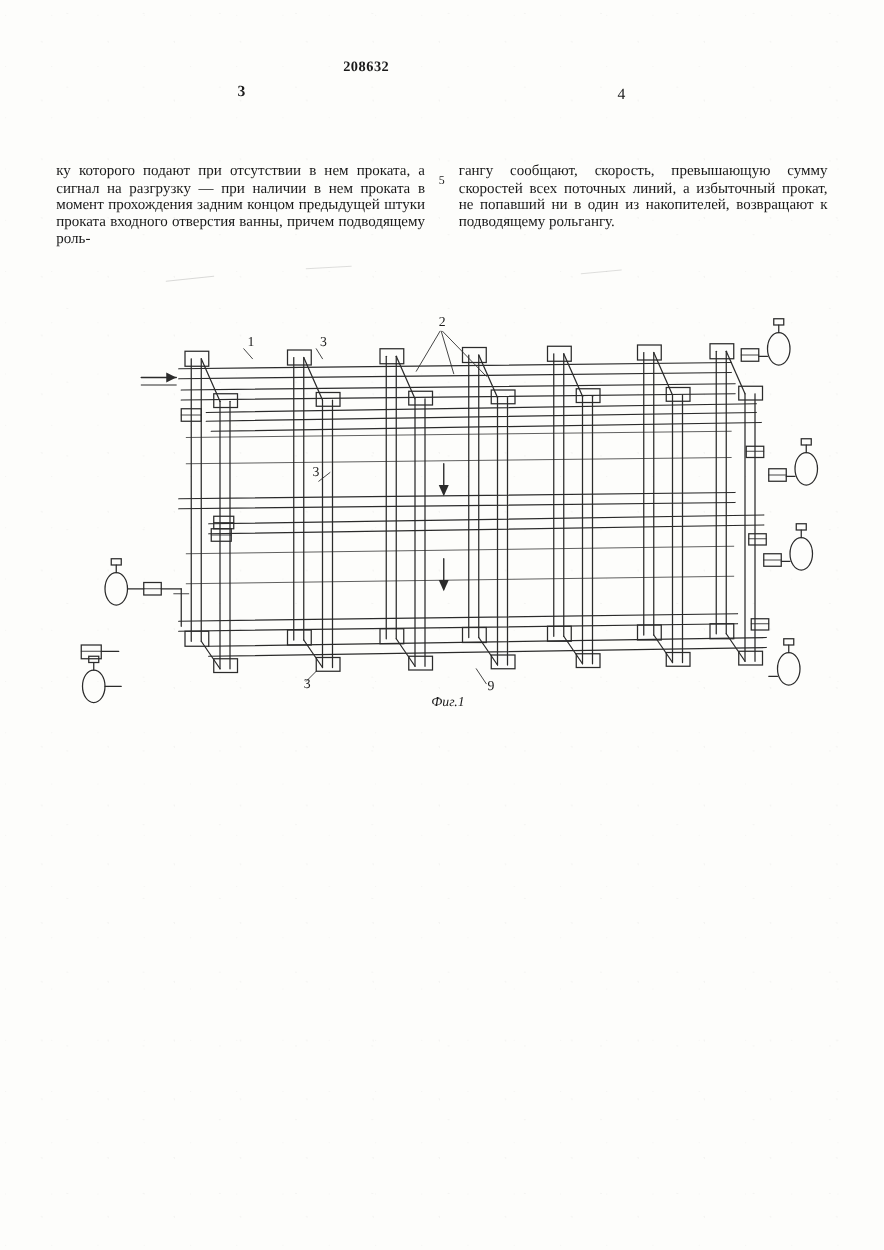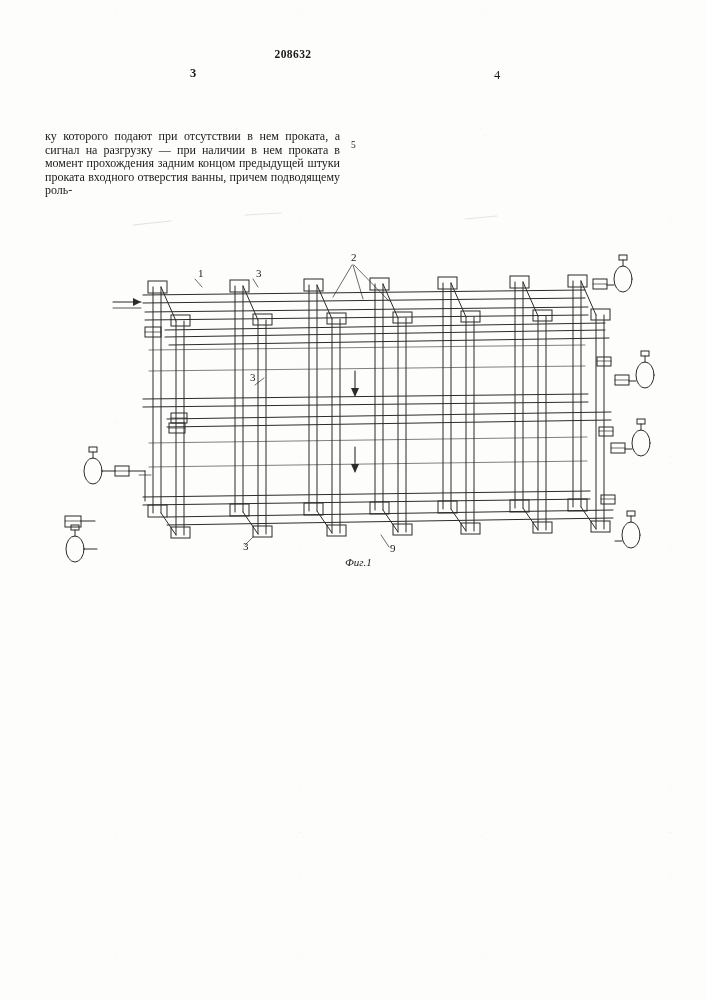--- a/index.html
+++ b/index.html
@@ -103,20 +103,23 @@
 
   <div class="colnum left">3</div>
   <div class="colnum right">4</div>
 
   <div class="col left">
     <p>ку которого подают при отсутствии в нем проката, а сигнал на разгрузку — при наличии в нем проката в момент прохождения  задним концом предыдущей штуки проката входного отверстия ванны, причем  подводящему роль-</p>
   </div>
 
   <div class="line-num">5</div>
 
+  <div class="col right">
+    <p>гангу сообщают, скорость, превышающую сумму скоростей всех поточных  линий, а избыточный прокат, не попавший ни в один из накопителей, возвращают к подводящему рольгангу.</p>
+  </div>
 
   <div class="figure-wrap">
     <svg class="fig-svg" width="620" height="420" viewBox="0 0 620 420">
       <defs>
         <g id="tank">
           <ellipse cx="0" cy="0" rx="9" ry="13" fill="none" stroke="#2b2b2b" stroke-width="1"></ellipse>
           <line x1="0" y1="-13" x2="0" y2="-19" stroke="#2b2b2b" stroke-width="1"></line>
           <rect x="-4" y="-24" width="8" height="5" fill="none" stroke="#2b2b2b" stroke-width="1"></rect>
         </g>
         <g id="smallbox">

